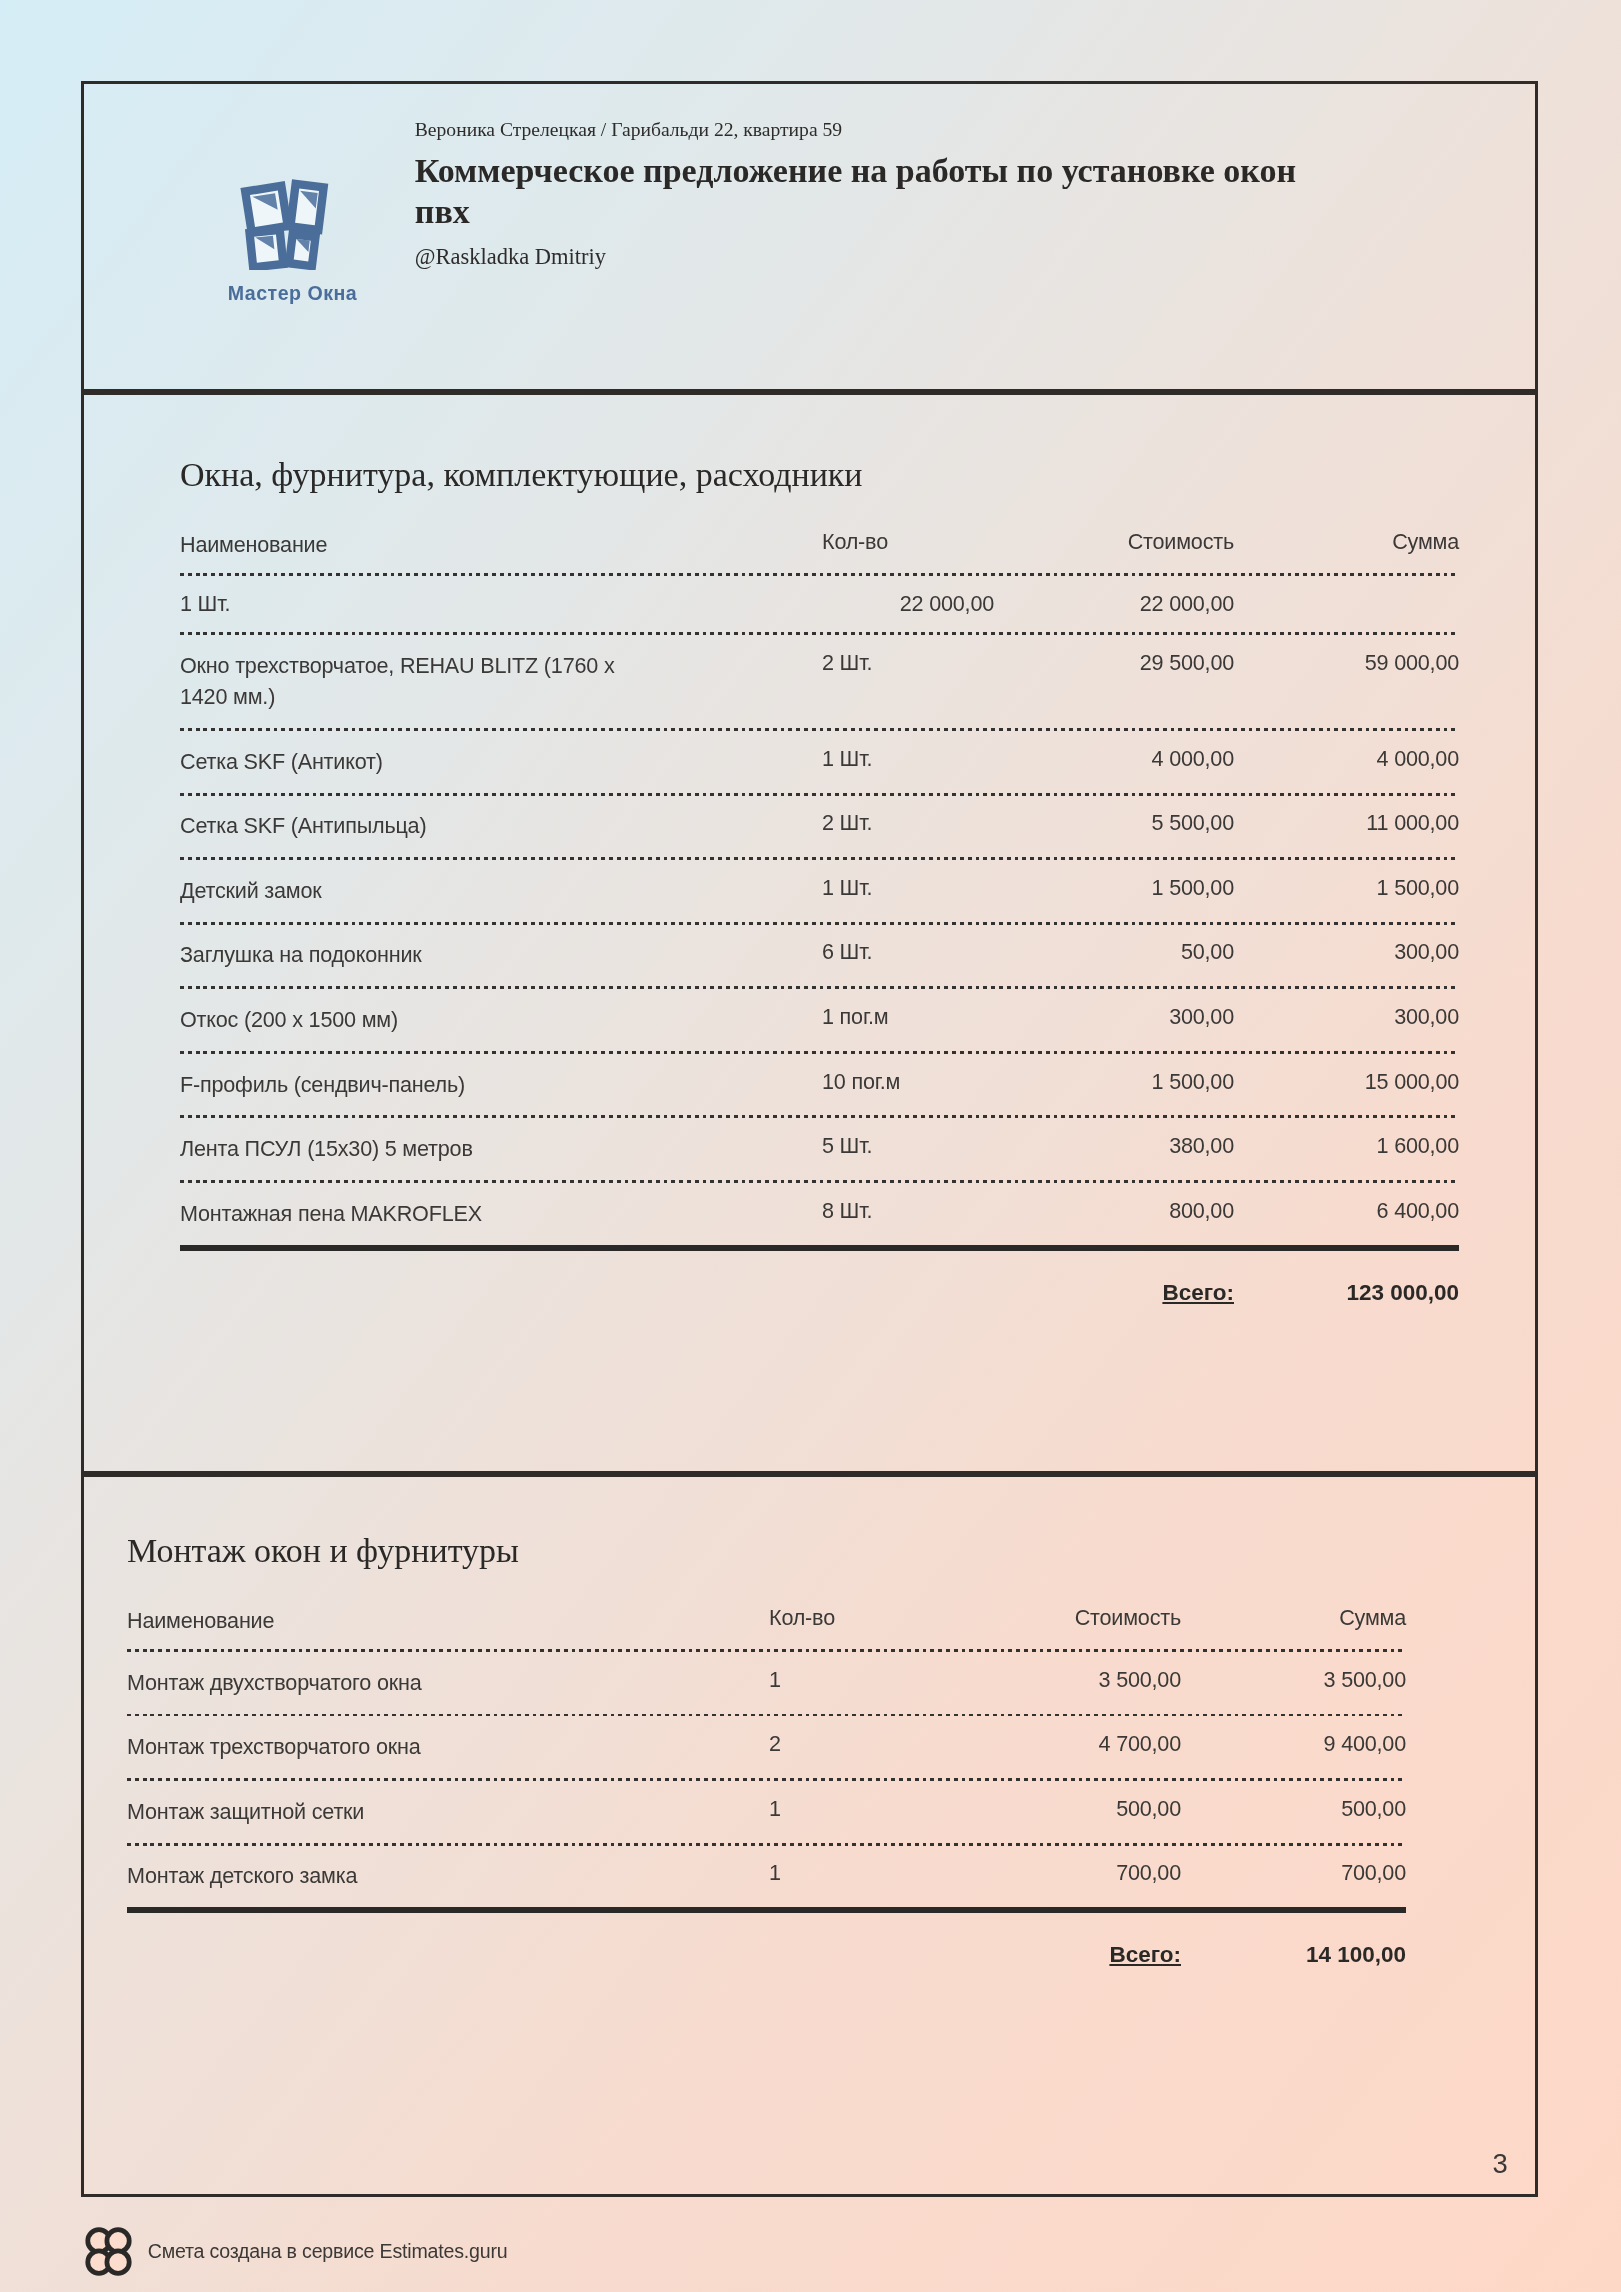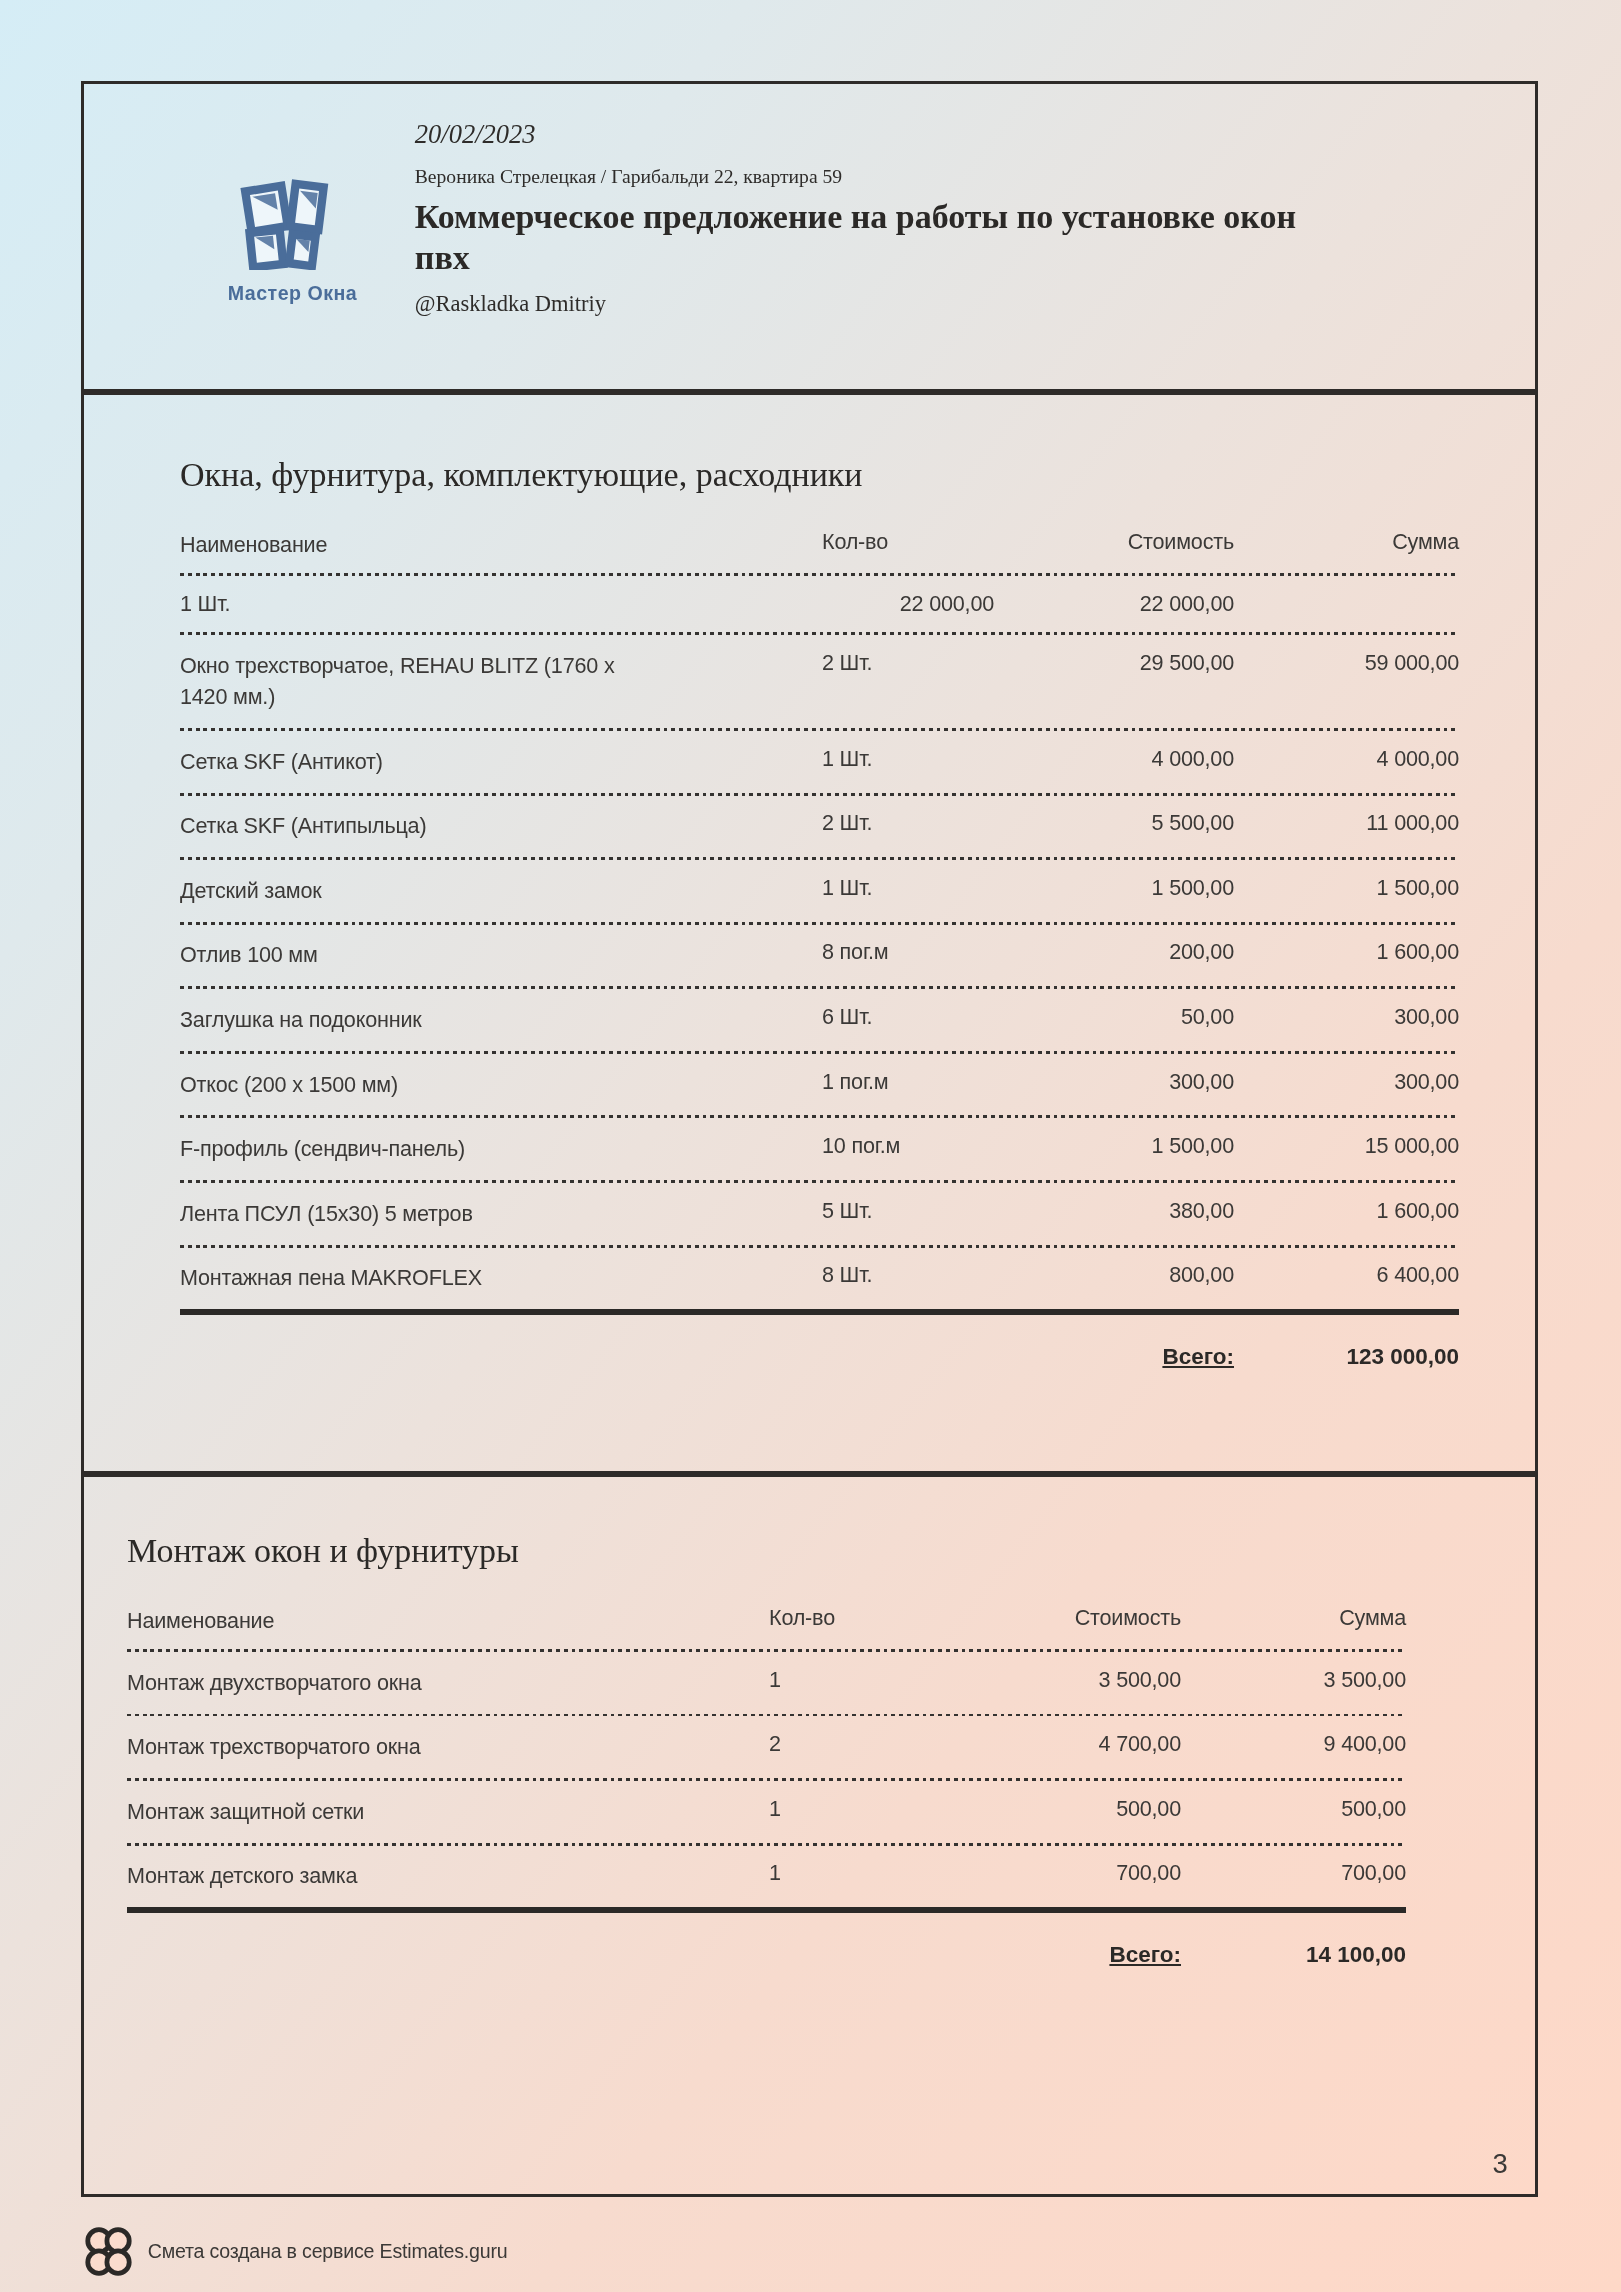--- a/index.html
+++ b/index.html
@@ -169,21 +169,20 @@
         </g>
 
         <g transform="rotate(7 64 70)">
           <rect x="53" y="57" width="22" height="28" fill="#eef6fa" stroke="#4a6d9a" stroke-width="8"></rect>
           <polygon points="57,61 70,61 70,72" fill="#4a6d9a" opacity="0.85"></polygon>
         </g>
       </svg>
       <div class="brand-name">Мастер Окна</div>
     </div>
     <div class="header-right">
-      <div class="doc-date">20/02/2023</div>
       <div class="client-line">Вероника Стрелецкая  /  Гарибальди 22, квартира 59</div>
       <h1 class="doc-title">Коммерческое предложение на работы по установке окон пвх</h1>
       <div class="author">@Raskladka Dmitriy</div>
     </div>
   </div>
 
   <div class="box section-box section-products">
     <h2 class="section-title">Окна, фурнитура, комплектующие, расходники</h2>
     <div class="table">
         <div class="trow thead">
@@ -213,26 +212,20 @@
           <div class="tcell c0">Сетка SKF (Антипыльца)</div>
           <div class="tcell c1">2 Шт.</div>
           <div class="tcell c2">5 500,00</div>
           <div class="tcell c3">11 000,00</div>
         </div>
         <div class="trow">
           <div class="tcell c0">Детский замок</div>
           <div class="tcell c1">1 Шт.</div>
           <div class="tcell c2">1 500,00</div>
           <div class="tcell c3">1 500,00</div>
-        </div>
-        <div class="trow">
-          <div class="tcell c0">Отлив 100 мм</div>
-          <div class="tcell c1">8 пог.м</div>
-          <div class="tcell c2">200,00</div>
-          <div class="tcell c3">1 600,00</div>
         </div>
         <div class="trow">
           <div class="tcell c0">Заглушка на подоконник</div>
           <div class="tcell c1">6 Шт.</div>
           <div class="tcell c2">50,00</div>
           <div class="tcell c3">300,00</div>
         </div>
         <div class="trow">
           <div class="tcell c0">Откос (200 х 1500 мм)</div>
           <div class="tcell c1">1 пог.м</div>

